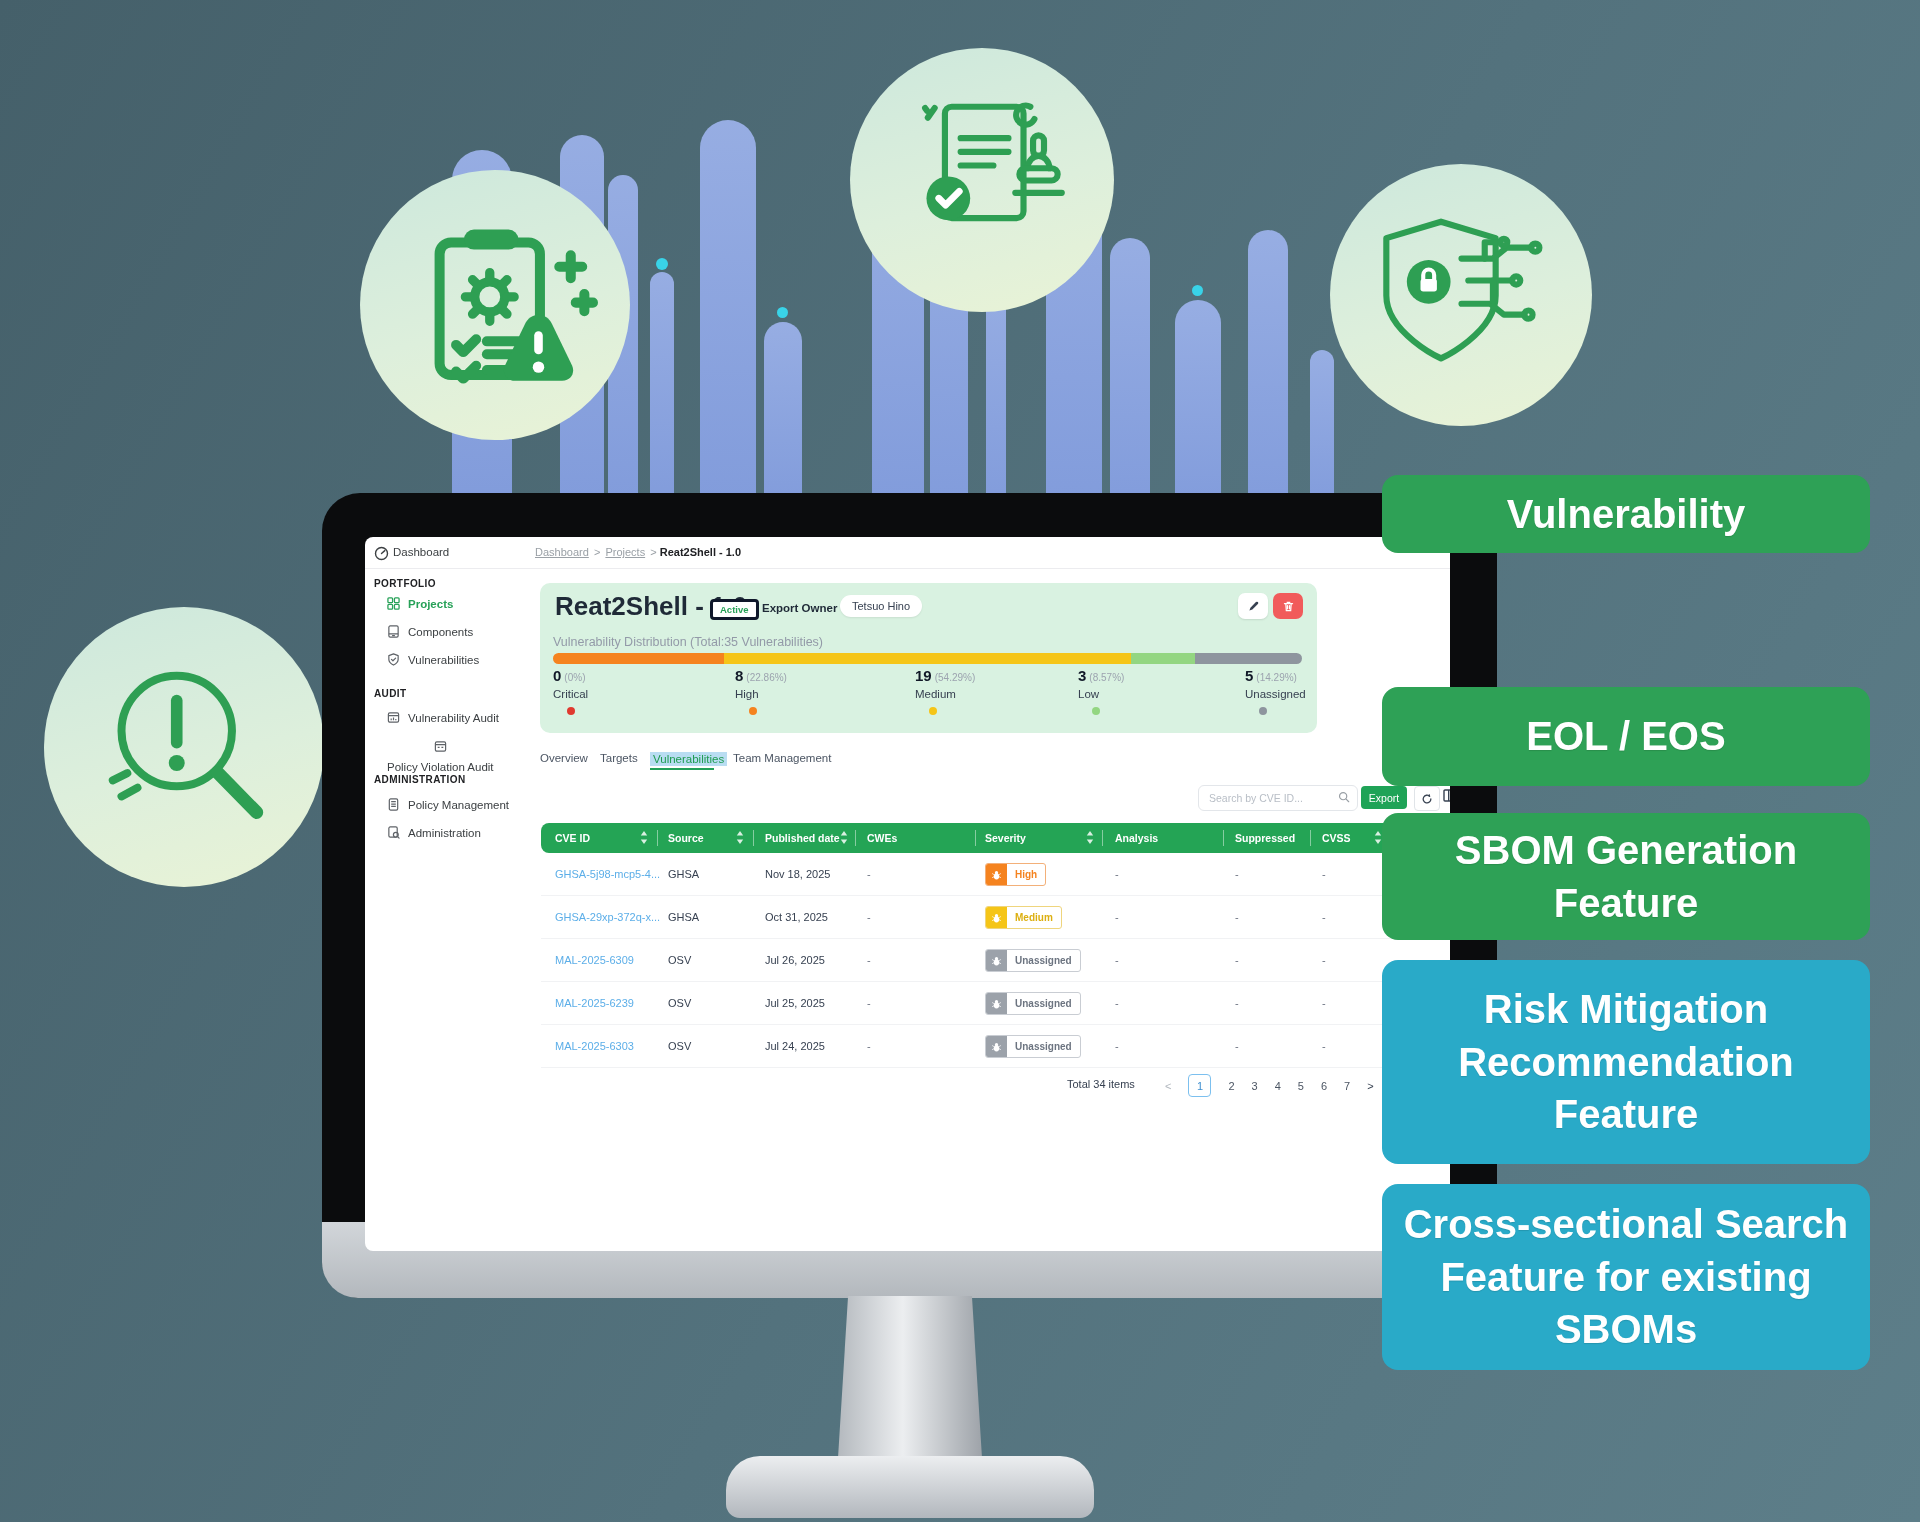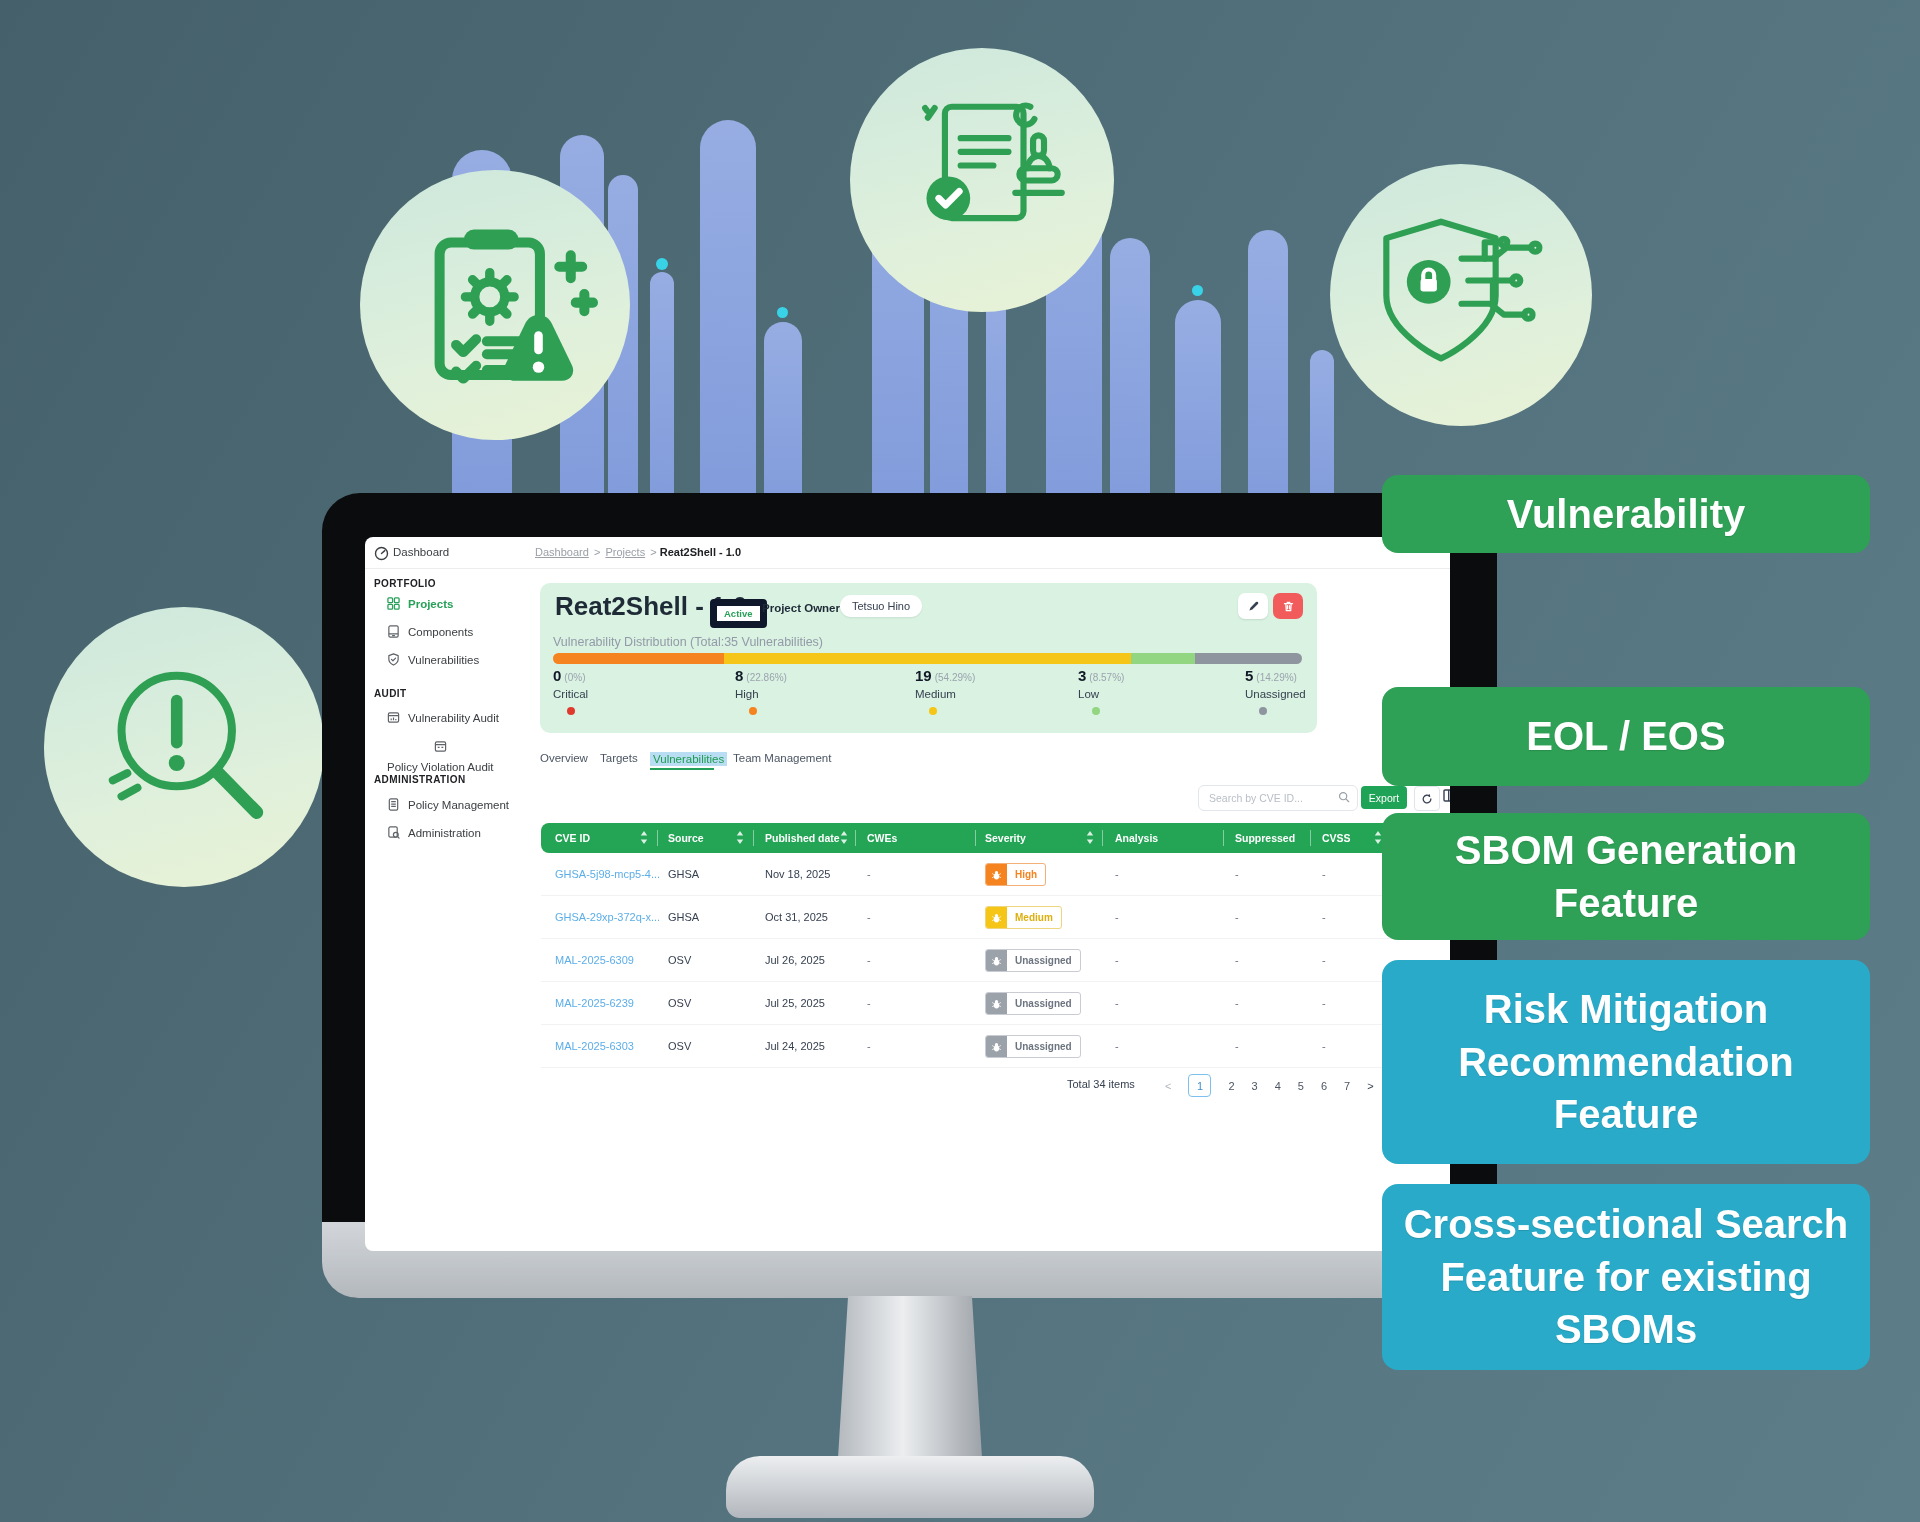--- a/index.html
+++ b/index.html
@@ -38,21 +38,21 @@
   .crumb .cur{color:#202124;font-weight:600;text-decoration:none;}
 
   .sb-head{position:absolute;left:9px;font-size:10px;font-weight:700;color:#202124;letter-spacing:.4px;}
   .sb-item{position:absolute;left:22px;display:flex;align-items:center;gap:8px;font-size:11.5px;color:#3c4043;cursor:pointer;}
   .sb-item.active{color:#27a158;font-weight:600;}
   .sb-item svg{flex:0 0 auto;}
 
   
   .card{position:absolute;left:175px;top:46px;width:777px;height:150px;border-radius:10px;background:#d9f2e1;}
   .card-title{position:absolute;left:15px;top:8px;font-size:26px;font-weight:800;color:#1f2a37;}
-  .badge-active{position:absolute;left:170px;top:16px;background:#fff;border:7px solid #0f172a;
+  .badge-active{position:absolute;left:170px;top:16px;background:#fff;border:3px solid #0f172a;
     color:#27a158;font-size:9.5px;font-weight:600;padding:2px 7px;border-radius:4px;}
   .owner-label{position:absolute;left:222px;top:19px;font-size:11.5px;font-weight:700;color:#1f2a37;}
   .owner-pill{position:absolute;left:300px;top:12px;background:#fff;border-radius:14px;
     padding:5px 12px;font-size:11px;color:#374151;box-shadow:0 1px 2px rgba(0,0,0,.08);}
   .btn-edit{position:absolute;left:698px;top:10px;width:30px;height:26px;background:#fff;border-radius:7px;
     display:flex;align-items:center;justify-content:center;cursor:pointer;box-shadow:0 1px 2px rgba(0,0,0,.1);}
   .btn-del{position:absolute;left:733px;top:10px;width:30px;height:26px;background:#f15b5b;border-radius:7px;
     display:flex;align-items:center;justify-content:center;cursor:pointer;}
   .dist-label{position:absolute;left:13px;top:52px;font-size:12.5px;color:#939aa8;}
   .dist-bar{position:absolute;left:13px;top:70px;width:749px;height:11px;border-radius:6px;overflow:hidden;display:flex;}
@@ -302,21 +302,21 @@
             <circle cx="9.5" cy="9.5" r="2.6"></circle>
             <path d="M11.4 11.4 L13 13" stroke-linecap="round"></path>
           </g>
         </svg>
       <span>Administration</span>
     </div>
 
     <div class="card">
       <div class="card-title">Reat2Shell - 1.0</div>
       <div class="badge-active">Active</div>
-      <div class="owner-label">Project Owner</div>
+      <div class="owner-label">Export Owner</div>
       <div class="owner-pill">Tetsuo Hino</div>
       <div class="btn-edit">
         <svg width="13" height="13" viewBox="0 0 16 16">
             <path d="M3 13 L4.2 9.4 L11 2.6 A1.6 1.6 0 0 1 13.4 5 L6.6 11.8 Z" fill="#374151"></path>
           </svg>
       </div>
       <div class="btn-del">
         <svg width="13" height="13" viewBox="0 0 16 16">
             <g fill="none" stroke="#ffffff" stroke-width="1.5" stroke-linecap="round">
               <path d="M3 4.5 h10 M6.5 4.5 V3 h3 v1.5 M4.7 4.5 l.6 8.5 h5.4 l.6 -8.5 M6.8 7 v3.8 M9.2 7 v3.8"></path>

